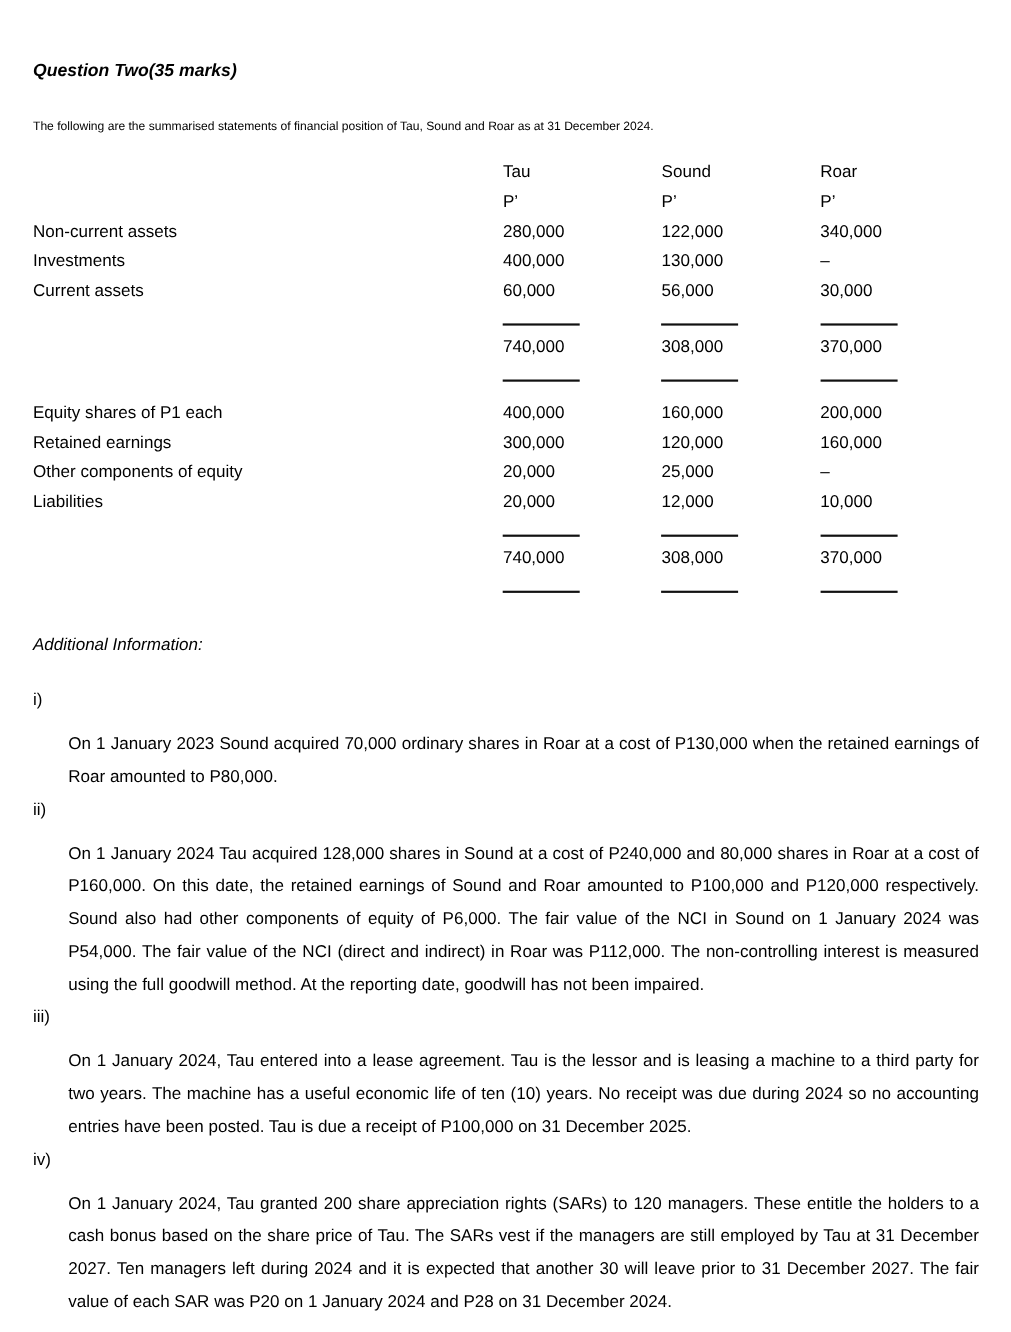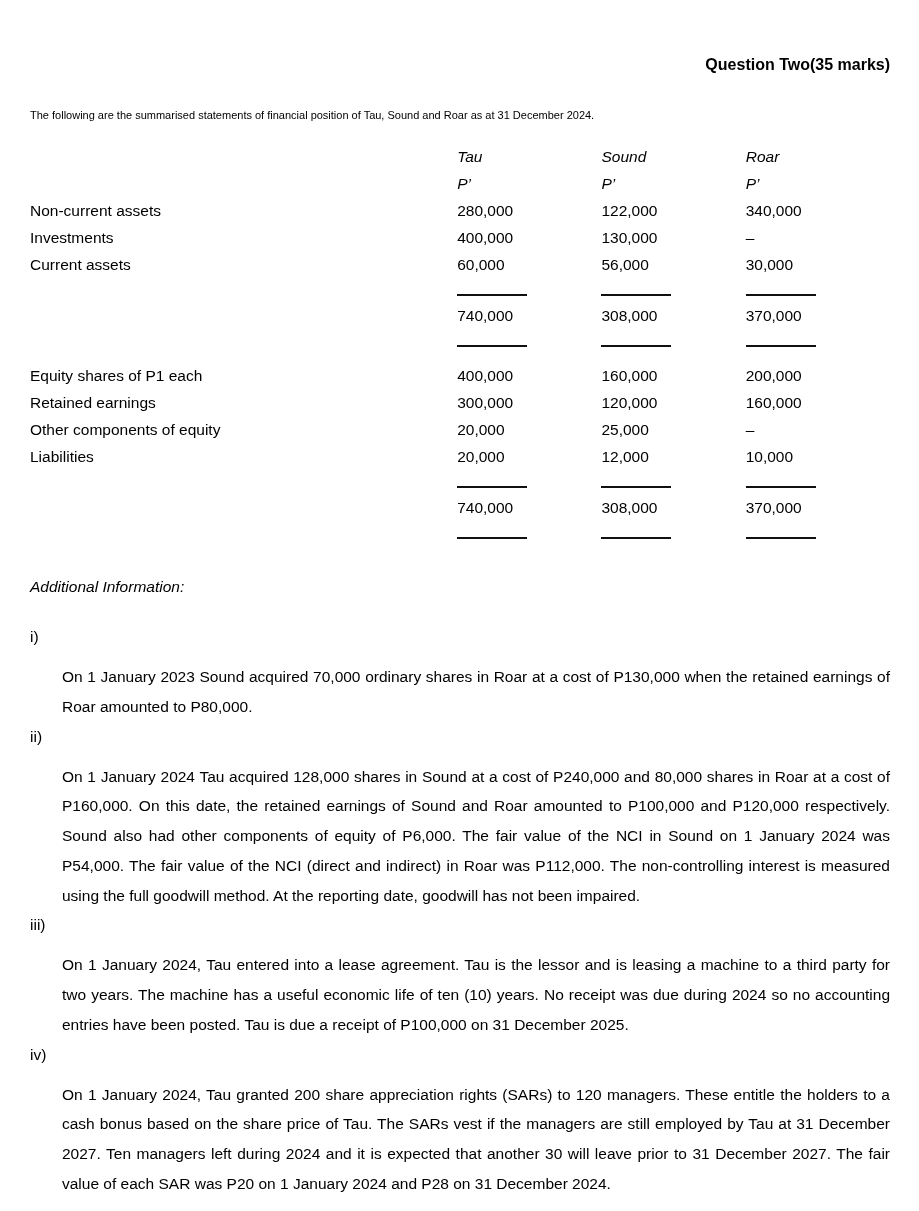--- a/index.html
+++ b/index.html
@@ -18,25 +18,26 @@
   }
   .page {
     padding: 56px 29px 0 30px;
     box-sizing: border-box;
     width: 919px;
   }
 
   
   .q-header {
     display: flex;
-    justify-content: flex-end;
+    justify-content: flex-start;
     align-items: baseline;
     font-weight: bold;
     font-size: 16px;
     margin-bottom: 30px;
+    font-style: italic;
   }
 
   
   .intro {
     text-align: justify;
     line-height: 2.0;
     font-size: 11px;
     margin: 0 0 10px 0;
   }
 
@@ -48,21 +49,21 @@
     font-size: 15.5px;
   }
   .fin-table td, .fin-table th {
     padding: 0;
     text-align: left;
     vertical-align: top;
     font-weight: normal;
   }
   .col-label { width: 382px; }
   .col-num   { width: 129px; }
-  .row-h { height: 27px; font-style: italic; }
+  .row-h { height: 27px; }
   .row-d { height: 27px; }
   .hdr-name { font-weight: bold; }
   .hdr-unit { font-weight: bold; }
   .rule-row td { height: 24px; }
   .rule {
     display: block;
     width: 70px;
     border-bottom: 2.5px solid #111;
     margin-top: 11px;
   }

